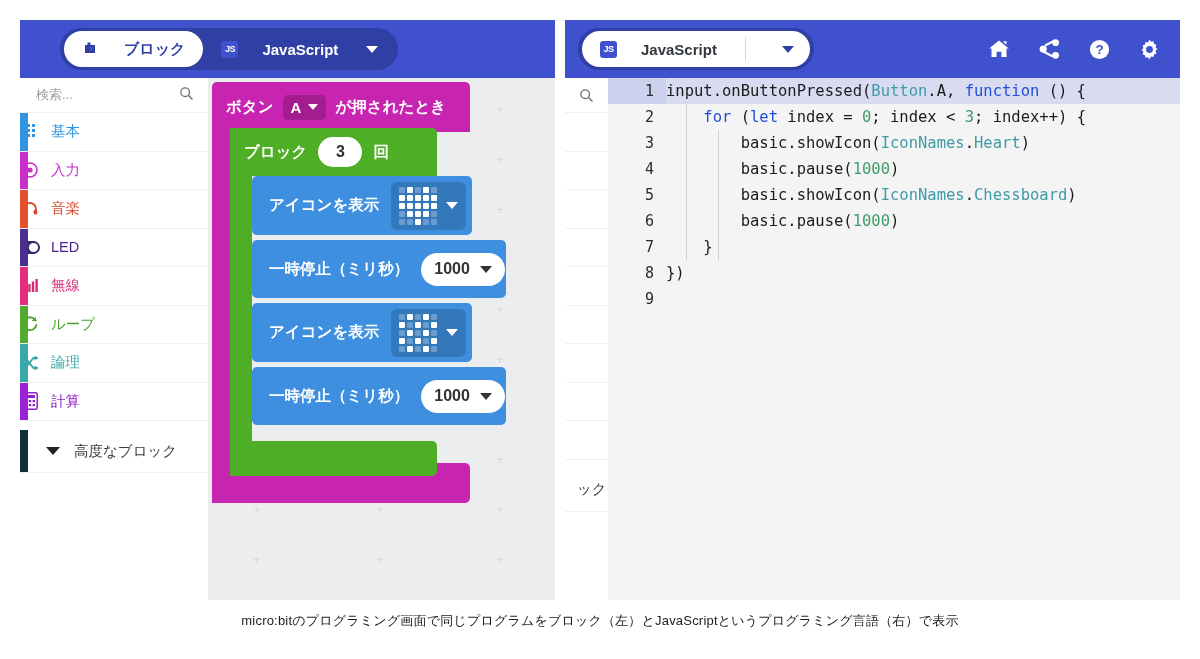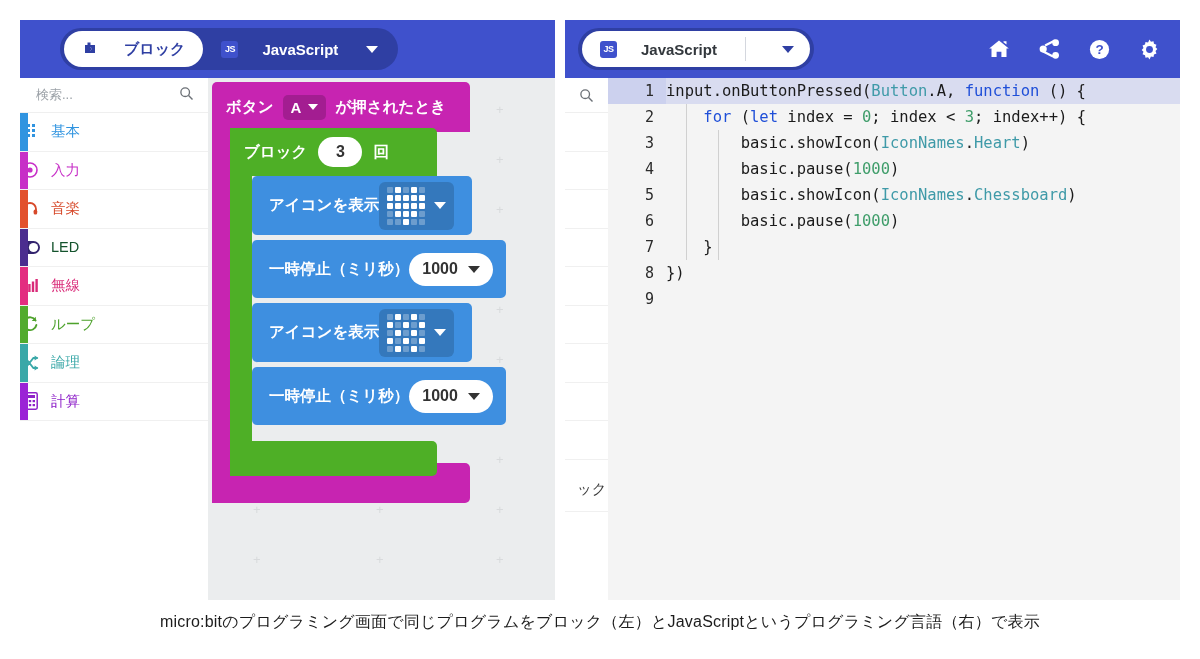--- a/index.html
+++ b/index.html
@@ -111,21 +111,21 @@
   .loop-left{position:absolute;left:22px;top:98px;width:22px;height:265px;background:#4eaf26;}
   .loop-bottom{position:absolute;left:22px;top:363px;width:207px;height:35px;background:#4eaf26;border-radius:0 5px 5px 0;}
   .oval{
     background:#fff;border-radius:16px;min-width:44px;height:30px;display:flex;align-items:center;
     justify-content:center;color:#333;font-size:16px;font-weight:bold;padding:0 12px;box-sizing:border-box;
   }
 
   .stmt{
     position:absolute;left:44px;background:#3e8fe0;border-radius:5px;
     display:flex;align-items:center;color:#fff;font-size:15.5px;font-weight:bold;
-    box-sizing:border-box;padding-left:17px;gap:0;
+    box-sizing:border-box;padding-left:17px;gap:12px;
   }
   .s1{top:98px;width:220px;height:59px;}
   .s2{top:162px;width:254px;height:58px;}
   .s3{top:225px;width:220px;height:59px;}
   .s4{top:289px;width:254px;height:58px;}
 
   .matrix-field{
     background:rgba(0,0,0,.16);border-radius:6px;padding:5px 8px;display:flex;align-items:center;gap:9px;
   }
   .grid5{display:grid;grid-template-columns:repeat(5,6px);grid-template-rows:repeat(5,6px);gap:2px;}
@@ -162,21 +162,21 @@
   .code-line.cur .gutter{background:#ccd1ee;}
   .code-text{flex:1;color:#1b1b1b;}
   .t-kw{color:#1f4fd8;}
   .t-type{color:#3f9aa8;}
   .t-num{color:#3f9d6a;}
   .indent-guide{position:absolute;width:1px;background:#d0d0d0;}
 
   
   .caption{
     position:absolute;left:0;right:0;top:612px;text-align:center;
-    font-size:16px;color:#1c1c1c;letter-spacing:.2px;
+    font-size:13px;color:#1c1c1c;letter-spacing:.2px;
   }
 </style>
 </head>
 <body>
 
 <div class="stage">
 
   <div class="panel panel-left">
 
     <div class="topbar">
@@ -259,21 +259,21 @@
         </div>
 
         <div class="cat">
           <span class="bar" style="background:#4b2d8f"></span>
           <span class="cicon">
             <svg width="20" height="13" viewBox="0 0 20 13">
                 <rect x="0" y="0" width="20" height="13" rx="6.5" fill="#33246e"></rect>
                 <circle cx="13.5" cy="6.5" r="4.6" fill="#ffffff"></circle>
               </svg>
           </span>
-          <span style="color:#14532d">LED</span>
+          <span style="color:#4c1d95">LED</span>
         </div>
 
         <div class="cat">
           <span class="bar" style="background:#e32d80"></span>
           <span class="cicon">
             <svg width="18" height="15" viewBox="0 0 18 15">
               <g fill="#d92a78">
                 <rect x="0" y="11" width="2.4" height="3"></rect>
                   <rect x="3.6" y="8.5" width="2.4" height="5.5"></rect>
                 <rect x="7.2" y="6" width="2.4" height="8"></rect>
@@ -320,20 +320,25 @@
                   <rect x="10.6" y="8" width="2.4" height="2.2"></rect>
               <rect x="3" y="12" width="2.4" height="2.2"></rect>
                   <rect x="6.8" y="12" width="2.4" height="2.2"></rect>
                   <rect x="10.6" y="12" width="2.4" height="2.2"></rect>
                 </g>
             </svg>
           </span>
           <span style="color:#8f22c9">計算</span>
         </div>
 
+        <div class="cat-adv">
+          <span class="bar"></span>
+          <span class="chev" style="margin-left:12px;"></span>
+          <span>高度なブロック</span>
+        </div>
       </div>
 
       <div class="canvas">
         <span class="plus" style="left:45px;top:25px;">+</span>
         <span class="plus" style="left:45px;top:75px;">+</span>
         <span class="plus" style="left:45px;top:125px;">+</span>
         <span class="plus" style="left:45px;top:175px;">+</span>
         <span class="plus" style="left:45px;top:225px;">+</span>
         <span class="plus" style="left:45px;top:275px;">+</span>
         <span class="plus" style="left:45px;top:325px;">+</span>

